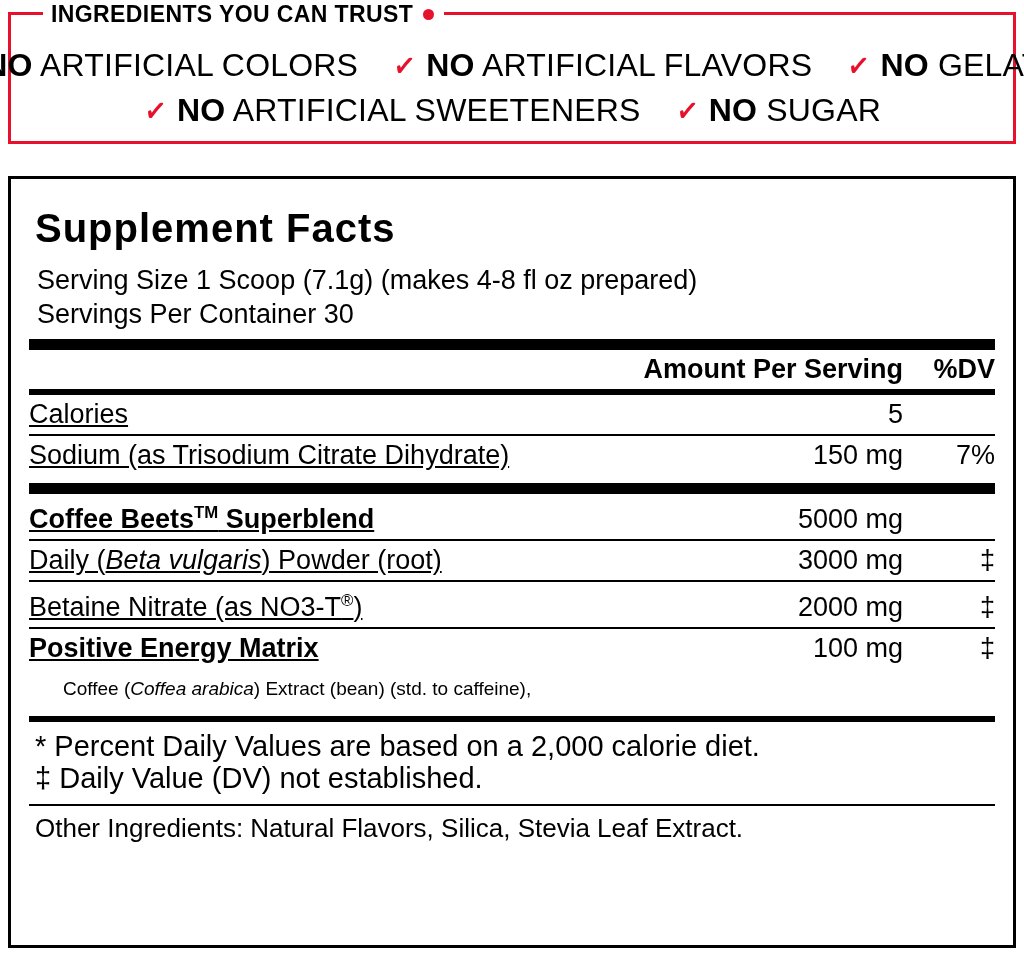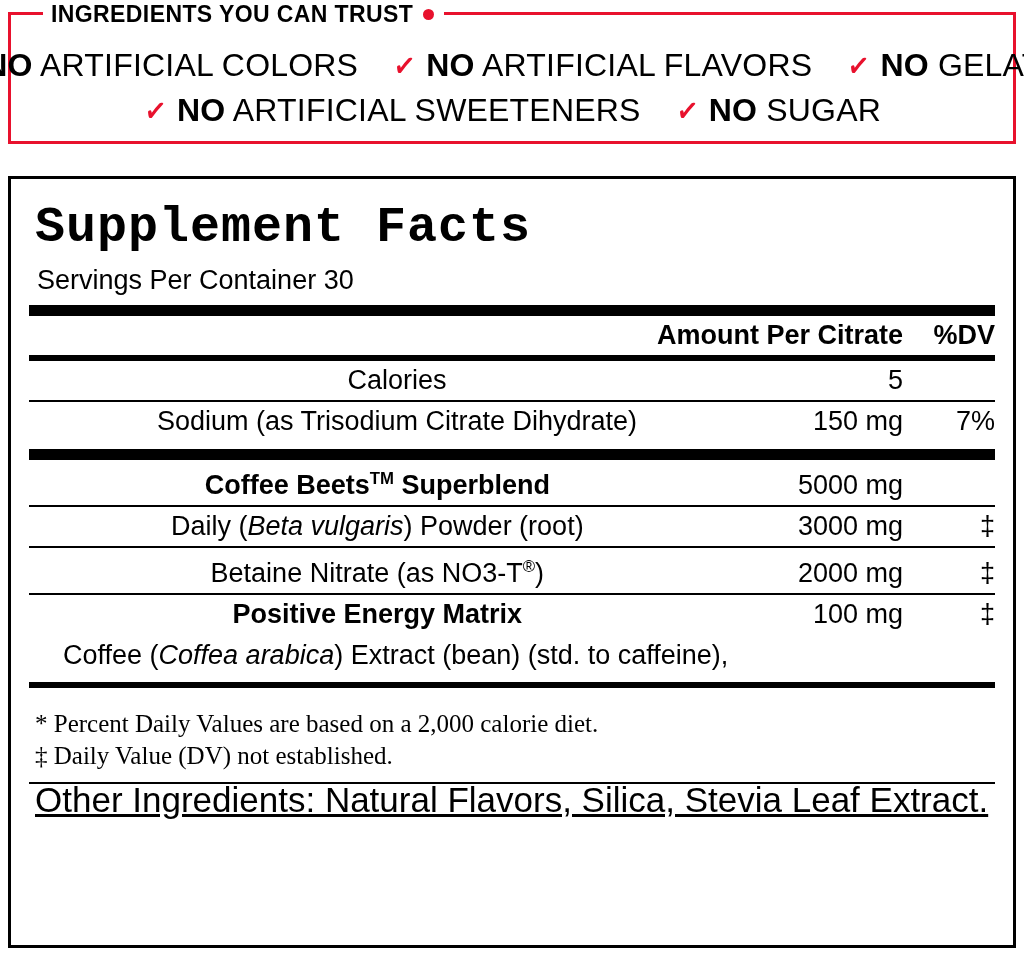--- a/index.html
+++ b/index.html
@@ -85,26 +85,25 @@
     position: absolute;
     left: 8px;
     top: 176px;
     width: 1008px;
     height: 772px;
     border: 3px solid #000;
     box-sizing: border-box;
     padding: 10px 18px 0 18px;
   }
   .sf-title {
-    font-size: 50px;
+    font-size: 40px;
     font-weight: bold;
     letter-spacing: 1px;
     line-height: 70px;
     margin: 4px 0 0 6px;
-    font-family: Liberation Mono, monospace;
   }
   .serving-line {
     font-size: 27px;
     line-height: 34px;
     margin-left: 8px;
   }
 
   .rule-thick { height: 11px; background: #000; margin-top: 8px; }
   .rule-med   { height: 6px;  background: #000; }
   .rule-thin  { height: 2px;  background: #000; }
@@ -112,47 +111,46 @@
   table.facts {
     width: 100%;
     border-collapse: collapse;
     font-size: 27px;
   }
   table.facts td {
     padding: 3px 0 4px 0;
     vertical-align: bottom;
     line-height: 32px;
   }
-  td.nm { text-align: center; padding-left: 6px; }
+  td.nm { text-align: left; padding-left: 6px; text-decoration: underline; }
   td.amt { text-align: right; white-space: nowrap; padding-right: 14px; }
   td.dv { text-align: right; width: 92px; white-space: nowrap; padding-right: 6px; }
   tr.sep td { border-bottom: 2px solid #000; }
   .bold { font-weight: bold; }
   .indent { padding-left: 34px; }
   .ital { font-style: italic; }
   sup { font-size: 0.62em; vertical-align: super; }
 
   .blend-list {
-    font-size: 27px;
+    font-size: 19px;
     line-height: 34px;
     padding-left: 34px;
     margin-top: 4px;
   }
   .footnotes {
-    font-size: 25px;
+    font-size: 29px;
     line-height: 32px;
-    margin-top: 20px;
+    margin-top: 8px;
     padding-left: 6px;
-    font-family: Liberation Serif, serif;
   }
   .other-ing {
-    font-size: 35px;
+    font-size: 26px;
     line-height: 32px;
     padding-left: 6px;
-    text-decoration: underline;
+    margin-top: 6px;
   }
 </style>
 </head>
 <body>
 
 <div class="trust-banner">
   <div class="trust-title-wrap">
     <span class="trust-title">INGREDIENTS YOU CAN TRUST</span>
     <span class="trust-dot"></span>
   </div>
@@ -180,29 +178,30 @@
     <div class="claim">
       <span class="check">✓</span>
       <span class="claim-text"><b>NO</b> <span>SUGAR</span></span>
     </div>
   </div>
 </div>
 
 <div class="panel">
 
   <div class="sf-title">Supplement Facts</div>
+  <div class="serving-line">Serving Size 1 Scoop (7.1g) (makes 4-8 fl oz prepared)</div>
   <div class="serving-line">Servings Per Container 30</div>
 
   <div class="rule-thick"></div>
 
   <table class="facts">
     <tbody>
         <tr>
       <td class="nm"></td>
-      <td class="amt bold">Amount Per Citrate</td>
+      <td class="amt bold">Amount Per Serving</td>
       <td class="dv bold">%DV</td>
     </tr>
   </tbody>
     </table>
 
   <div class="rule-med"></div>
 
   <table class="facts">
     <tbody>
         <tr class="sep">

